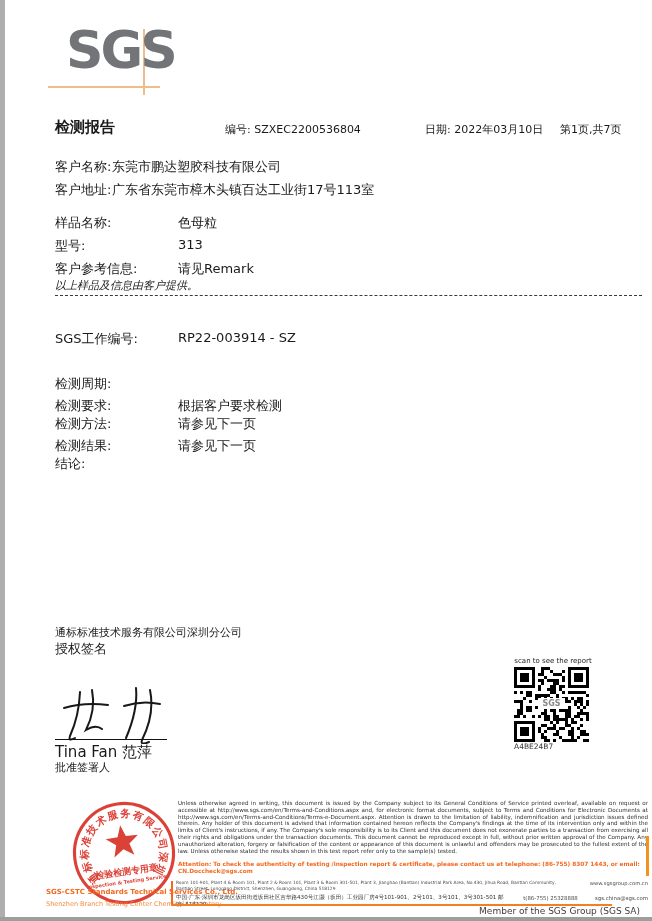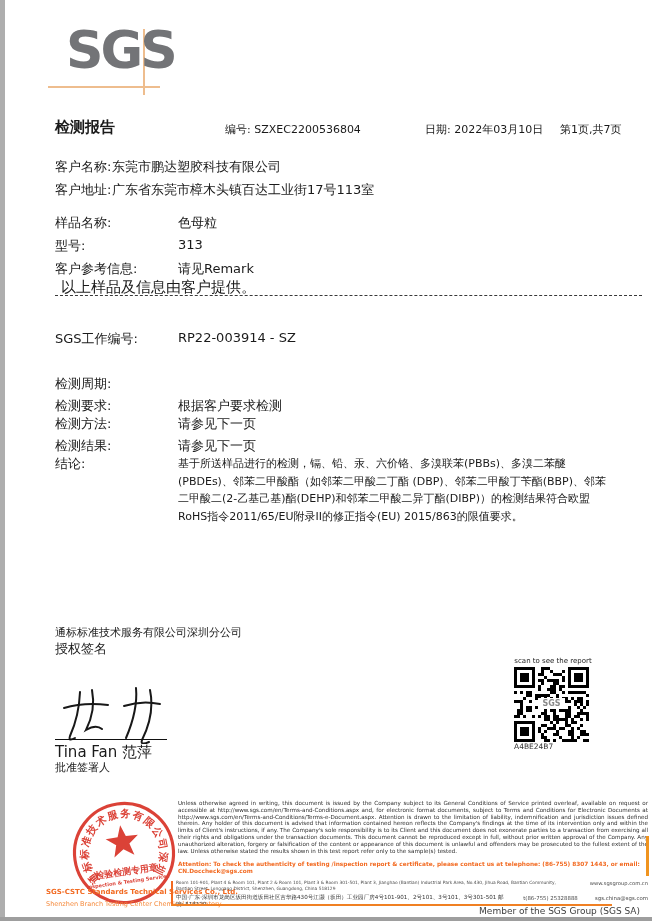--- a/index.html
+++ b/index.html
@@ -21,21 +21,21 @@
   .hdr-title { position:absolute; left:0; top:0; font-size:15px; font-weight:700; }
   .hdr-no { position:absolute; left:170px; top:4px; }
   .hdr-date { position:absolute; left:370px; top:4px; }
   .hdr-page { position:absolute; left:505px; top:4px; }
 
   .row { position:absolute; left:55px; font-size:13px; display:flex; }
   .lbl-n { width:57px; flex:none; }
   .lbl-w { width:123px; flex:none; }
   .val { white-space:nowrap; }
 
-  .note-line { position:absolute; left:61px; font-size:15px; }
+  .note-line { position:absolute; left:55px; font-size:11px;font-style:italic; }
   .dash-sep { position:absolute; left:55px; top:295px; width:587px; border-top:1px dashed #3a3a3a; }
 
   .conclusion { position:absolute; left:178px; top:455px; width:436px; font-size:11px; line-height:17.5px; }
 
   .sig-company { position:absolute; left:55px; top:625px; font-size:11px; }
   .sig-auth { position:absolute; left:55px; top:640px; font-size:13px; }
   .sig-draw { position:absolute; left:58px; top:682px; }
   .sig-line { position:absolute; left:55px; top:739px; width:112px; border-top:1.5px solid #111; }
   .sig-name { position:absolute; left:55px; top:743px; font-size:15px; }
   .sig-role { position:absolute; left:55px; top:760px; font-size:11px; }
@@ -127,21 +127,20 @@
     <span class="lbl-w">检测方法:</span>
     <span class="val">请参见下一页</span>
   </div>
   <div class="row" style="top:437px">
     <span class="lbl-w">检测结果:</span>
     <span class="val">请参见下一页</span>
   </div>
   <div class="row" style="top:455px">
     <span class="lbl-w">结论:</span>
   </div>
-  <div class="conclusion">基于所送样品进行的检测，镉、铅、汞、六价铬、多溴联苯(PBBs)、多溴二苯醚(PBDEs)、邻苯二甲酸酯（如邻苯二甲酸二丁酯 (DBP)、邻苯二甲酸丁苄酯(BBP)、邻苯二甲酸二(2-乙基己基)酯(DEHP)和邻苯二甲酸二异丁酯(DIBP)）的检测结果符合欧盟RoHS指令2011/65/EU附录II的修正指令(EU) 2015/863的限值要求。</div>
 
   <div class="sig-company">通标标准技术服务有限公司深圳分公司</div>
   <div class="sig-auth">授权签名</div>
   <svg class="sig-draw" width="120" height="62" viewBox="0 0 120 62">
     <g fill="none" stroke="#181818" stroke-width="2" stroke-linecap="round">
       <path d="M6 26 Q26 20 50 23"></path>
       <path d="M22 10 Q21 34 12 54 Q10 60 17 56"></path>
       <path d="M34 8 Q38 28 28 48 Q38 42 44 47"></path>
       <path d="M66 24 Q84 18 102 22"></path>
       <path d="M78 6 Q80 28 68 56"></path>

